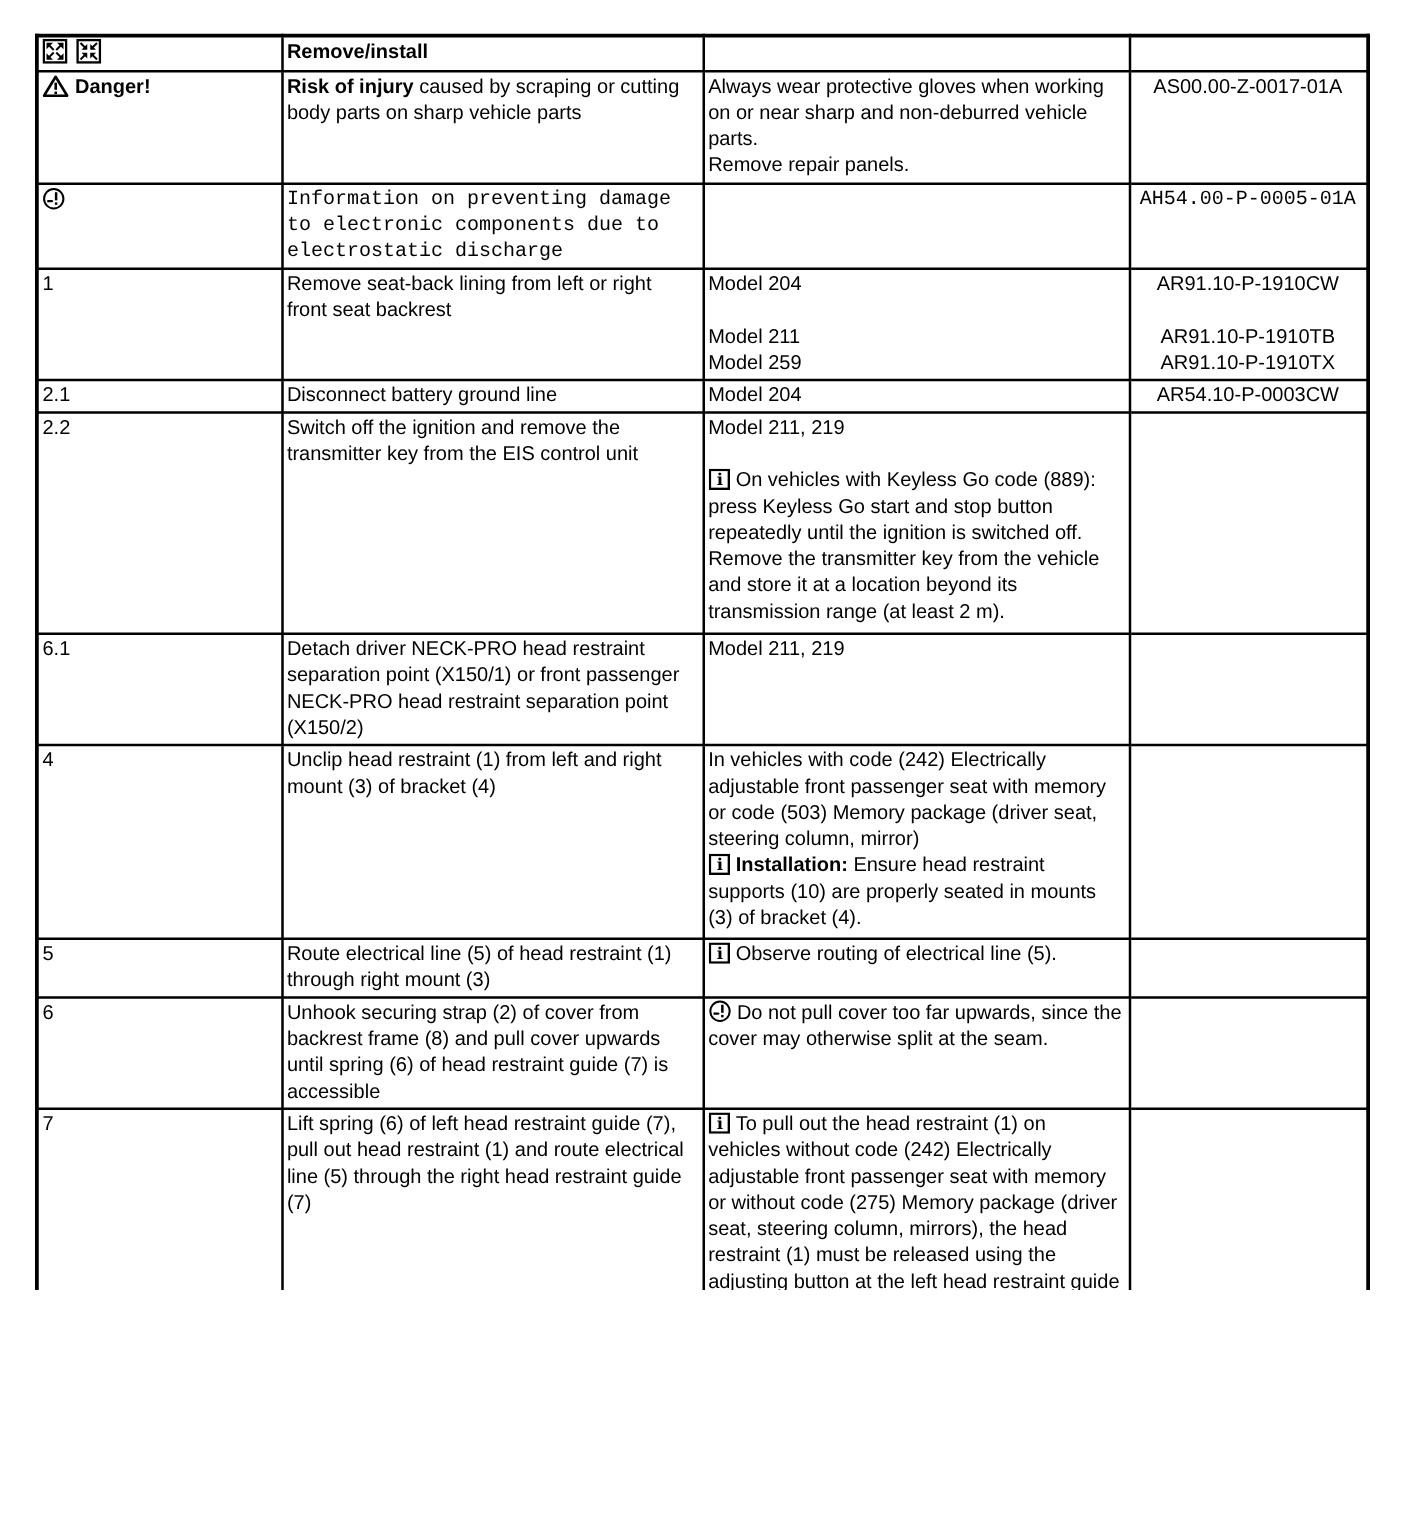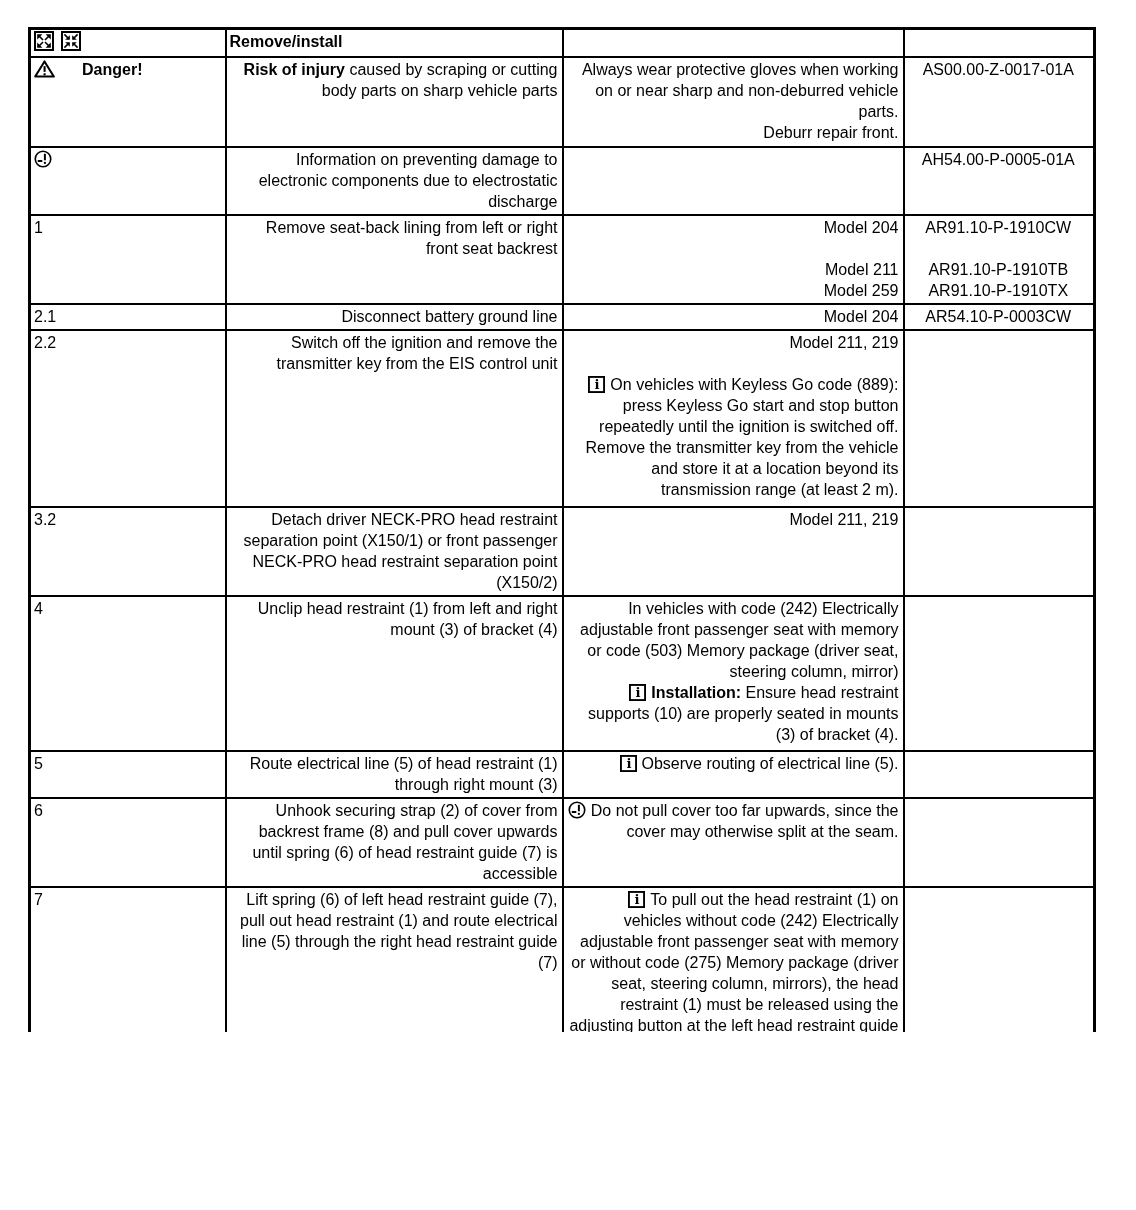--- a/index.html
+++ b/index.html
@@ -27,39 +27,39 @@
     font-size: 16px;
     line-height: 21px;
   }
   table.proc td {
     border: 2px solid #000;
     vertical-align: top;
     padding: 1px 4px 2px 3px;
     overflow: hidden;
   }
   .b { font-weight: bold; }
-  .para { margin: 0; text-align: right; }
+  .para { margin: 0; }
   .blank-line { height: 21px; }
   .code-line { white-space: nowrap; text-align: center; }
   .icon {
     display: inline-block;
     vertical-align: -3px;
     margin-right: 5px;
     line-height: 0;
   }
   .icon svg { display: block; }
   .hdr-icon {
     display: inline-block;
     vertical-align: -4px;
     margin-right: 7px;
     line-height: 0;
     cursor: pointer;
   }
   .hdr-icon svg { display: block; }
-  .step-wrap { display: flex; align-items: flex-start; gap: 22px; }
+  .step-wrap { display: flex; align-items: flex-start; gap: 0; }
   .step-wrap .icon { margin-top: 1px; }
 </style>
 </head>
 <body>
 
 <div class="page">
   <table class="proc">
     <colgroup>
       <col style="width:196px">
       <col style="width:337px">
@@ -110,27 +110,27 @@
                 </svg>
               </span>
               <span class="b">Danger!</span>
             </div>
           </td>
           <td>
             <div class="para"><span class="b">Risk of injury</span> caused by scraping or cutting body parts on sharp vehicle parts</div>
           </td>
           <td>
             <div class="para">Always wear protective gloves when working on or near sharp and non-deburred vehicle parts.</div>
-            <div class="para">Deburr repair front.</div>
+            <div class="para">Remove repair panels.</div>
           </td>
           <td>
             <div class="code-line">AS00.00-Z-0017-01A</div>
           </td>
         </tr>
-        <tr style="height: 67px;">
+        <tr style="height: 67px; font-family: Liberation Mono, monospace;">
           <td>
             <div class="step-wrap">
               <span class="icon">
                 <svg width="18" height="18" viewBox="0 0 20 20">
                   <circle cx="10" cy="10" r="8.6" fill="none" stroke="#000" stroke-width="1.8"></circle>
                   <rect x="11" y="4.2" width="2.2" height="7.2"></rect>
                   <rect x="11" y="13.2" width="2.2" height="2.2"></rect>
                   <path d="M4.2 11 L8.6 11 L9.8 12.1 L8.6 13.2 L4.2 13.2 Z"></path>
                 </svg>
               </span>
@@ -197,21 +197,21 @@
             <div class="para"><span class="icon"><svg width="17" height="17" viewBox="0 0 18 18">
                   <rect x="1" y="1" width="16" height="16" fill="none" stroke="#000" stroke-width="2"></rect>
                   <text x="9.5" y="14" text-anchor="middle" font-family="DejaVu Serif, serif" font-size="14" font-weight="bold">i</text>
                 </svg></span>On vehicles with Keyless Go code (889): press Keyless Go start and stop button repeatedly until the ignition is switched off. Remove the transmitter key from the vehicle and store it at a location beyond its transmission range (at least 2 m).</div>
           </td>
           <td></td>
         </tr>
         <tr style="height: 86px;">
           <td>
             <div class="step-wrap">
-              <span>3.2</span>
+              <span>6.1</span>
             </div>
           </td>
           <td>
             <div class="para">Detach driver NECK-PRO head restraint separation point (X150/1) or front passenger NECK-PRO head restraint separation point (X150/2)</div>
           </td>
           <td>
             <div class="para">Model 211, 219</div>
           </td>
           <td></td>
         </tr>

